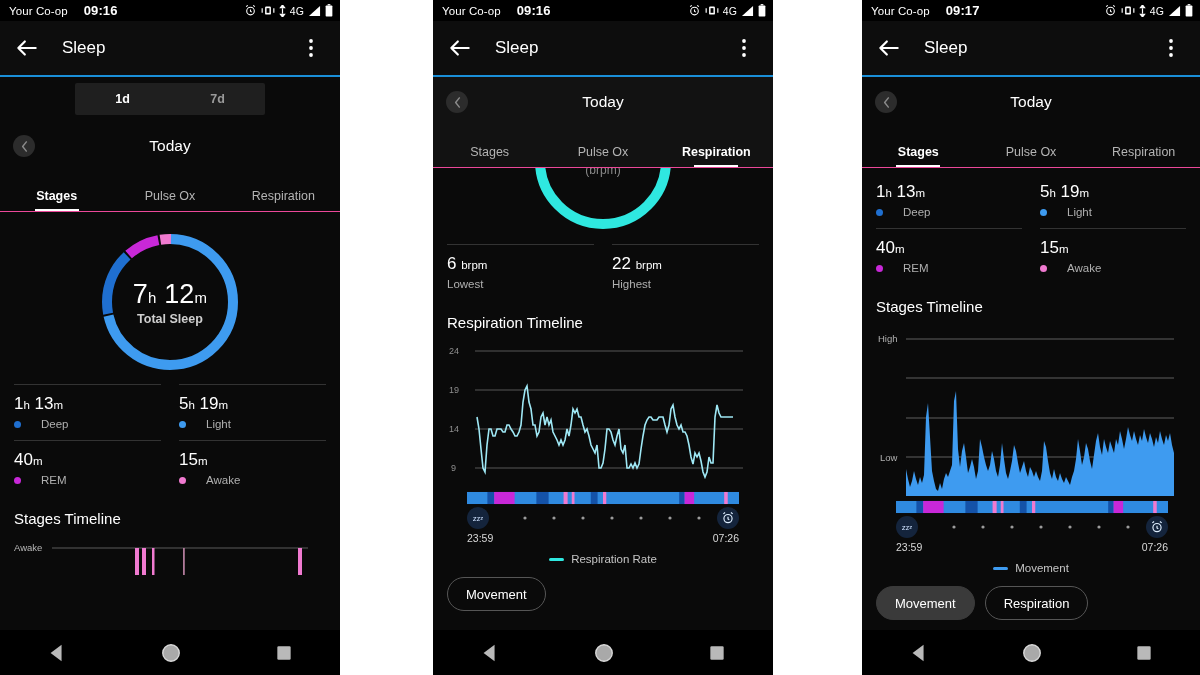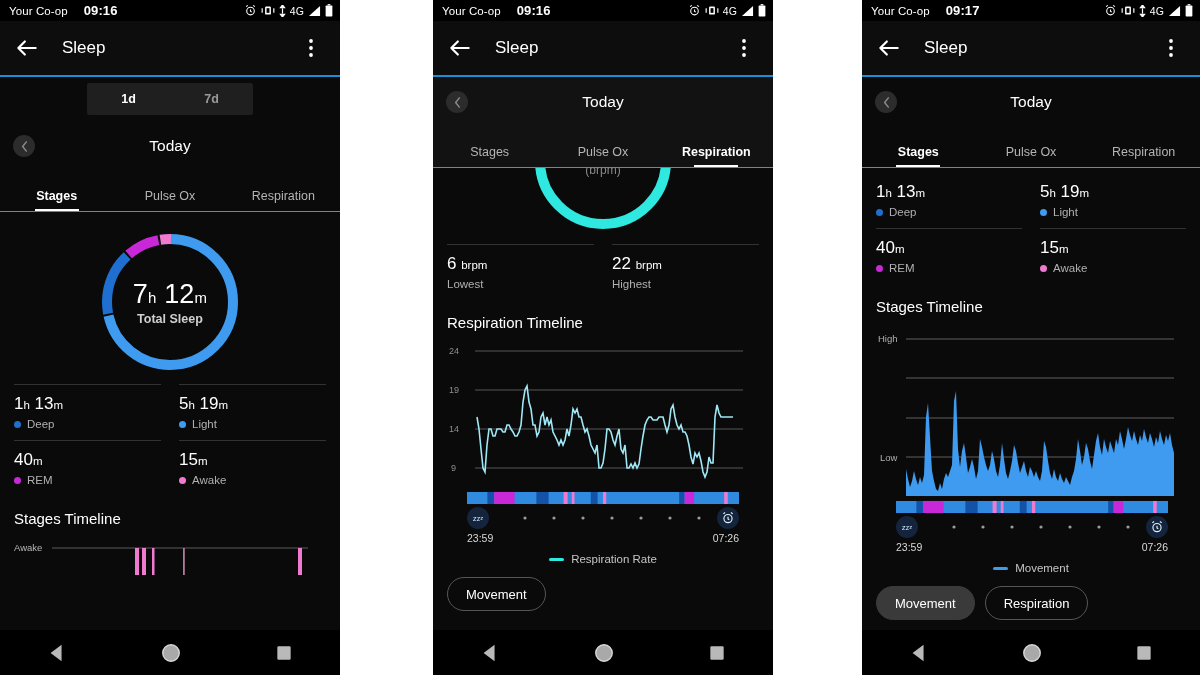--- a/index.html
+++ b/index.html
@@ -77,21 +77,21 @@
     border-radius: 50%;
     background: #2c2c2c;
     display: flex; align-items: center; justify-content: center;
   }
   .chev-left svg { display:block; }
   .datehdr .date-label { font-size: 15.5px; color: #ffffff; }
 
   
   .seg-wrap { height: 44px; display: flex; align-items: center; justify-content: center; background:#0a0a0a; }
   .seg {
-    width: 166px; height: 32px;
+    width: 190px; height: 32px;
     background: #1f1f1f;
     border-radius: 2px;
     display: flex;
     justify-content: flex-end;
   }
   .seg .seg-btn {
     flex: 1;
     display: flex; align-items: center; justify-content: center;
     font-size: 12.5px; font-weight: bold;
     color: #9a9a9a;
@@ -141,21 +141,21 @@
   .donut-sub { font-size: 12.5px; color: #cfcfcf; margin-top: 2px; font-weight: bold; }
 
   
   .stats { padding: 8px 14px 0 14px; }
   .stat-row { display: flex; }
   .stat-cell { flex: 1; padding: 9px 0 10px 0; border-top: 1px solid #333333; }
   .stat-cell + .stat-cell { margin-left: 18px; }
   .stats.noline .stat-row:first-child .stat-cell { border-top: none; padding-top: 6px; }
   .stat-val { font-size: 17px; color: #ffffff; }
   .stat-val .u { font-size: 11.5px; color: #ffffff; }
-  .stat-leg { display: flex; align-items: center; gap: 6px; margin-top: 4px; }
+  .stat-leg { display: flex; align-items: center; gap: 20px; margin-top: 4px; }
   .dot { width: 7px; height: 7px; border-radius: 50%; flex: 0 0 auto; }
   .stat-name { font-size: 11.5px; color: #b0b0b0; }
 
   
   .sect-title { font-size: 15px; color: #ffffff; padding: 14px 14px 6px 14px; }
 
   
   .chart-box { position: relative; padding: 0 10px 0 10px; }
 
   

